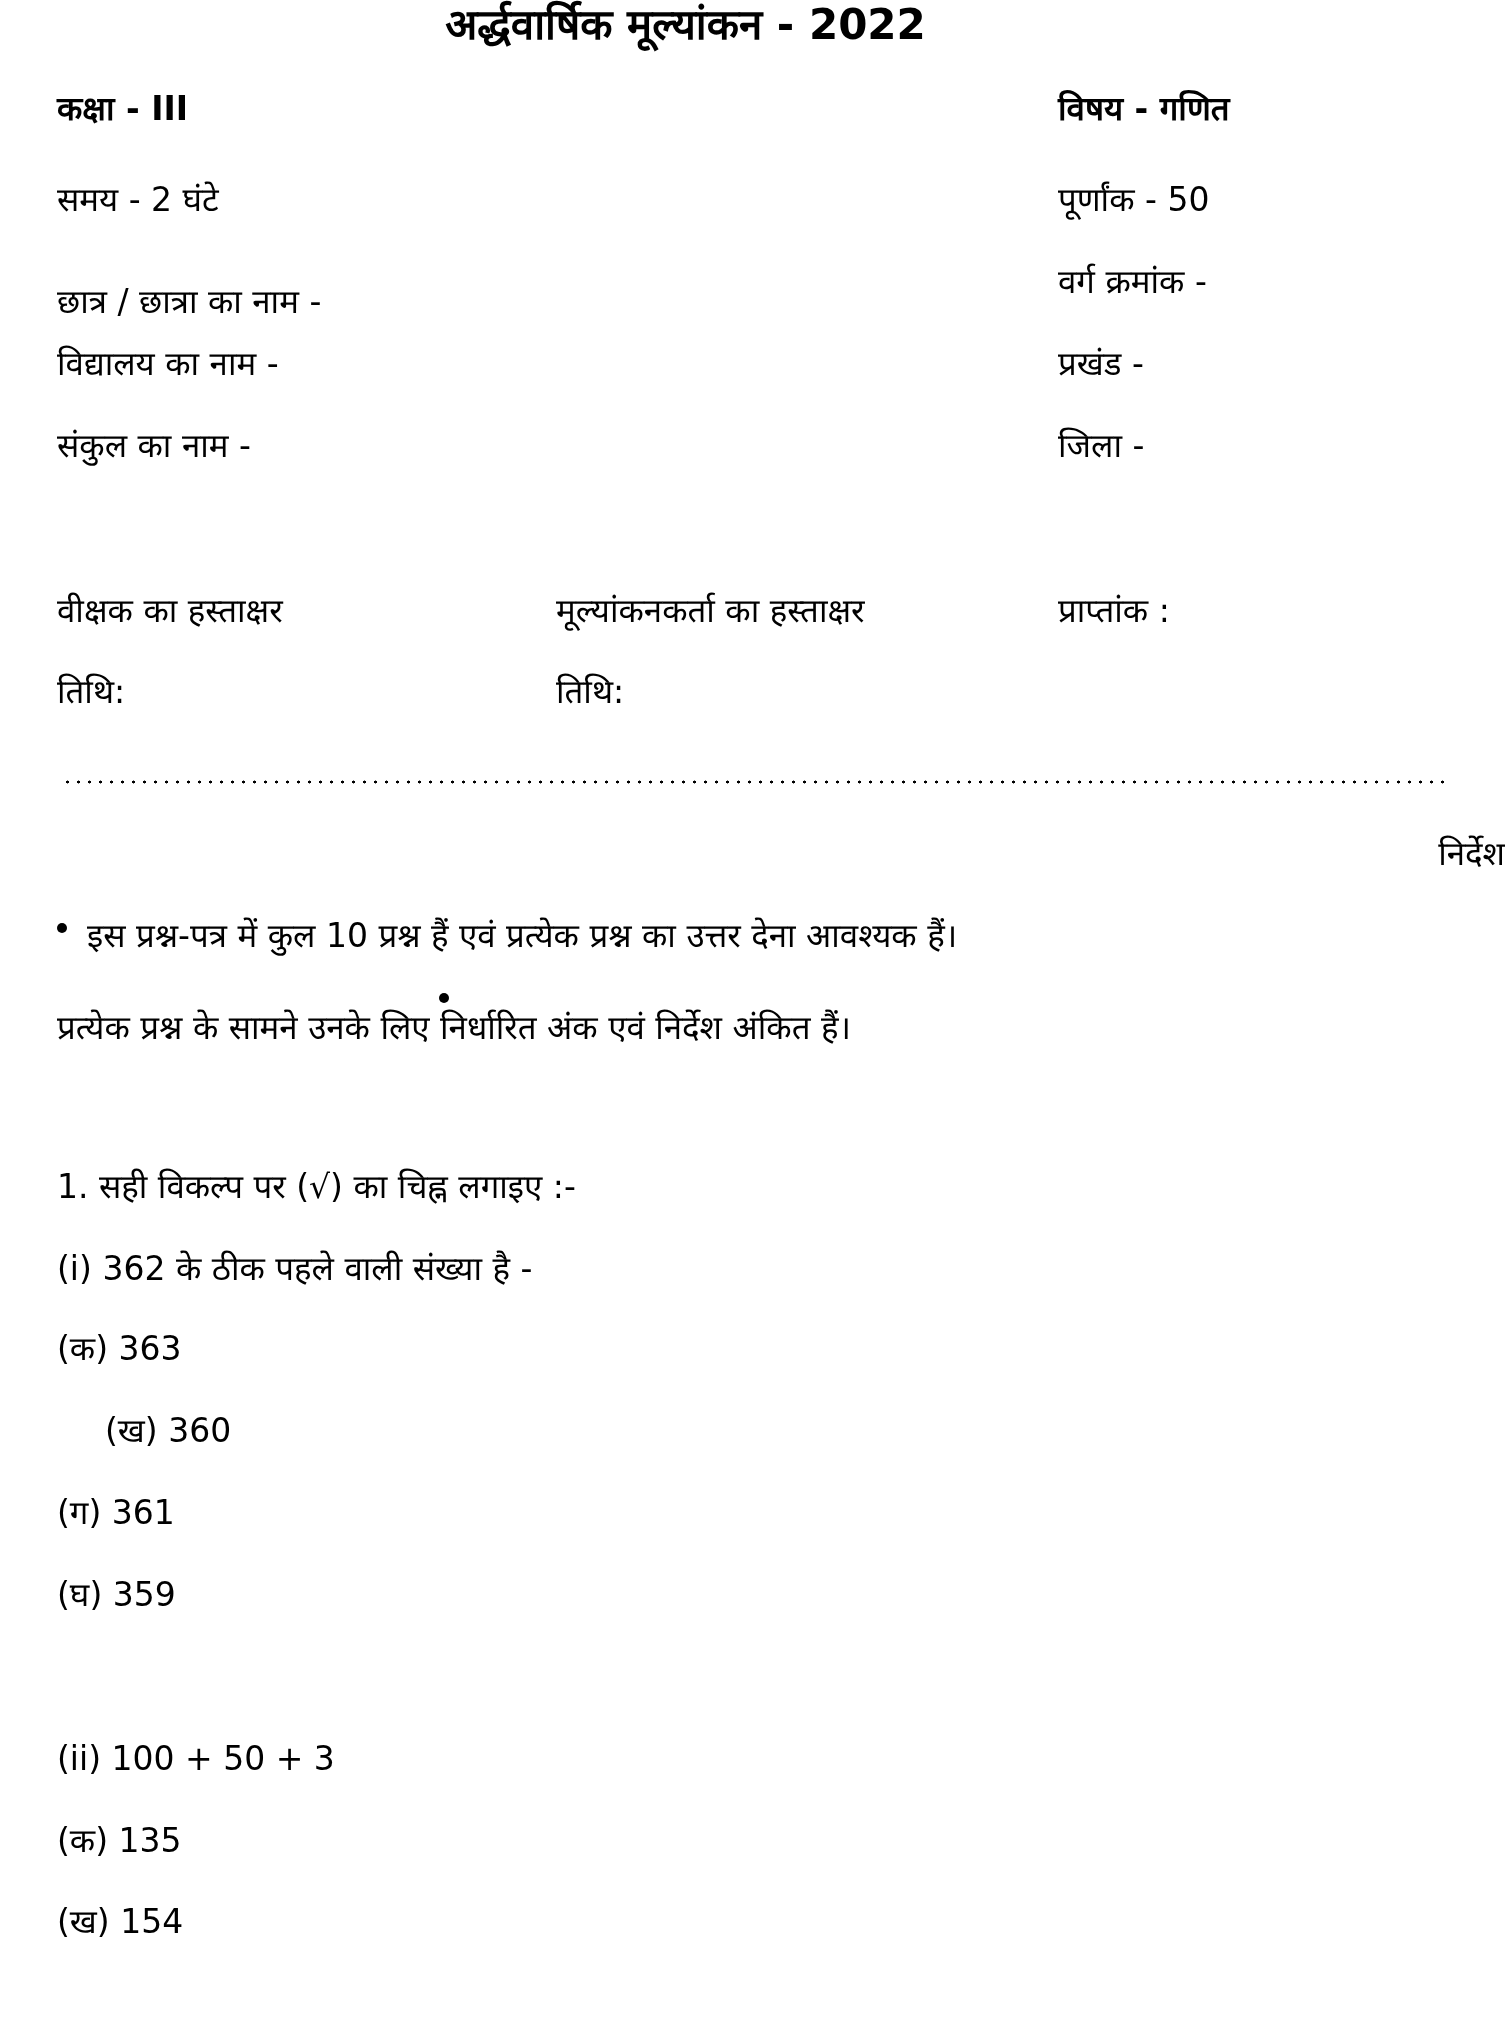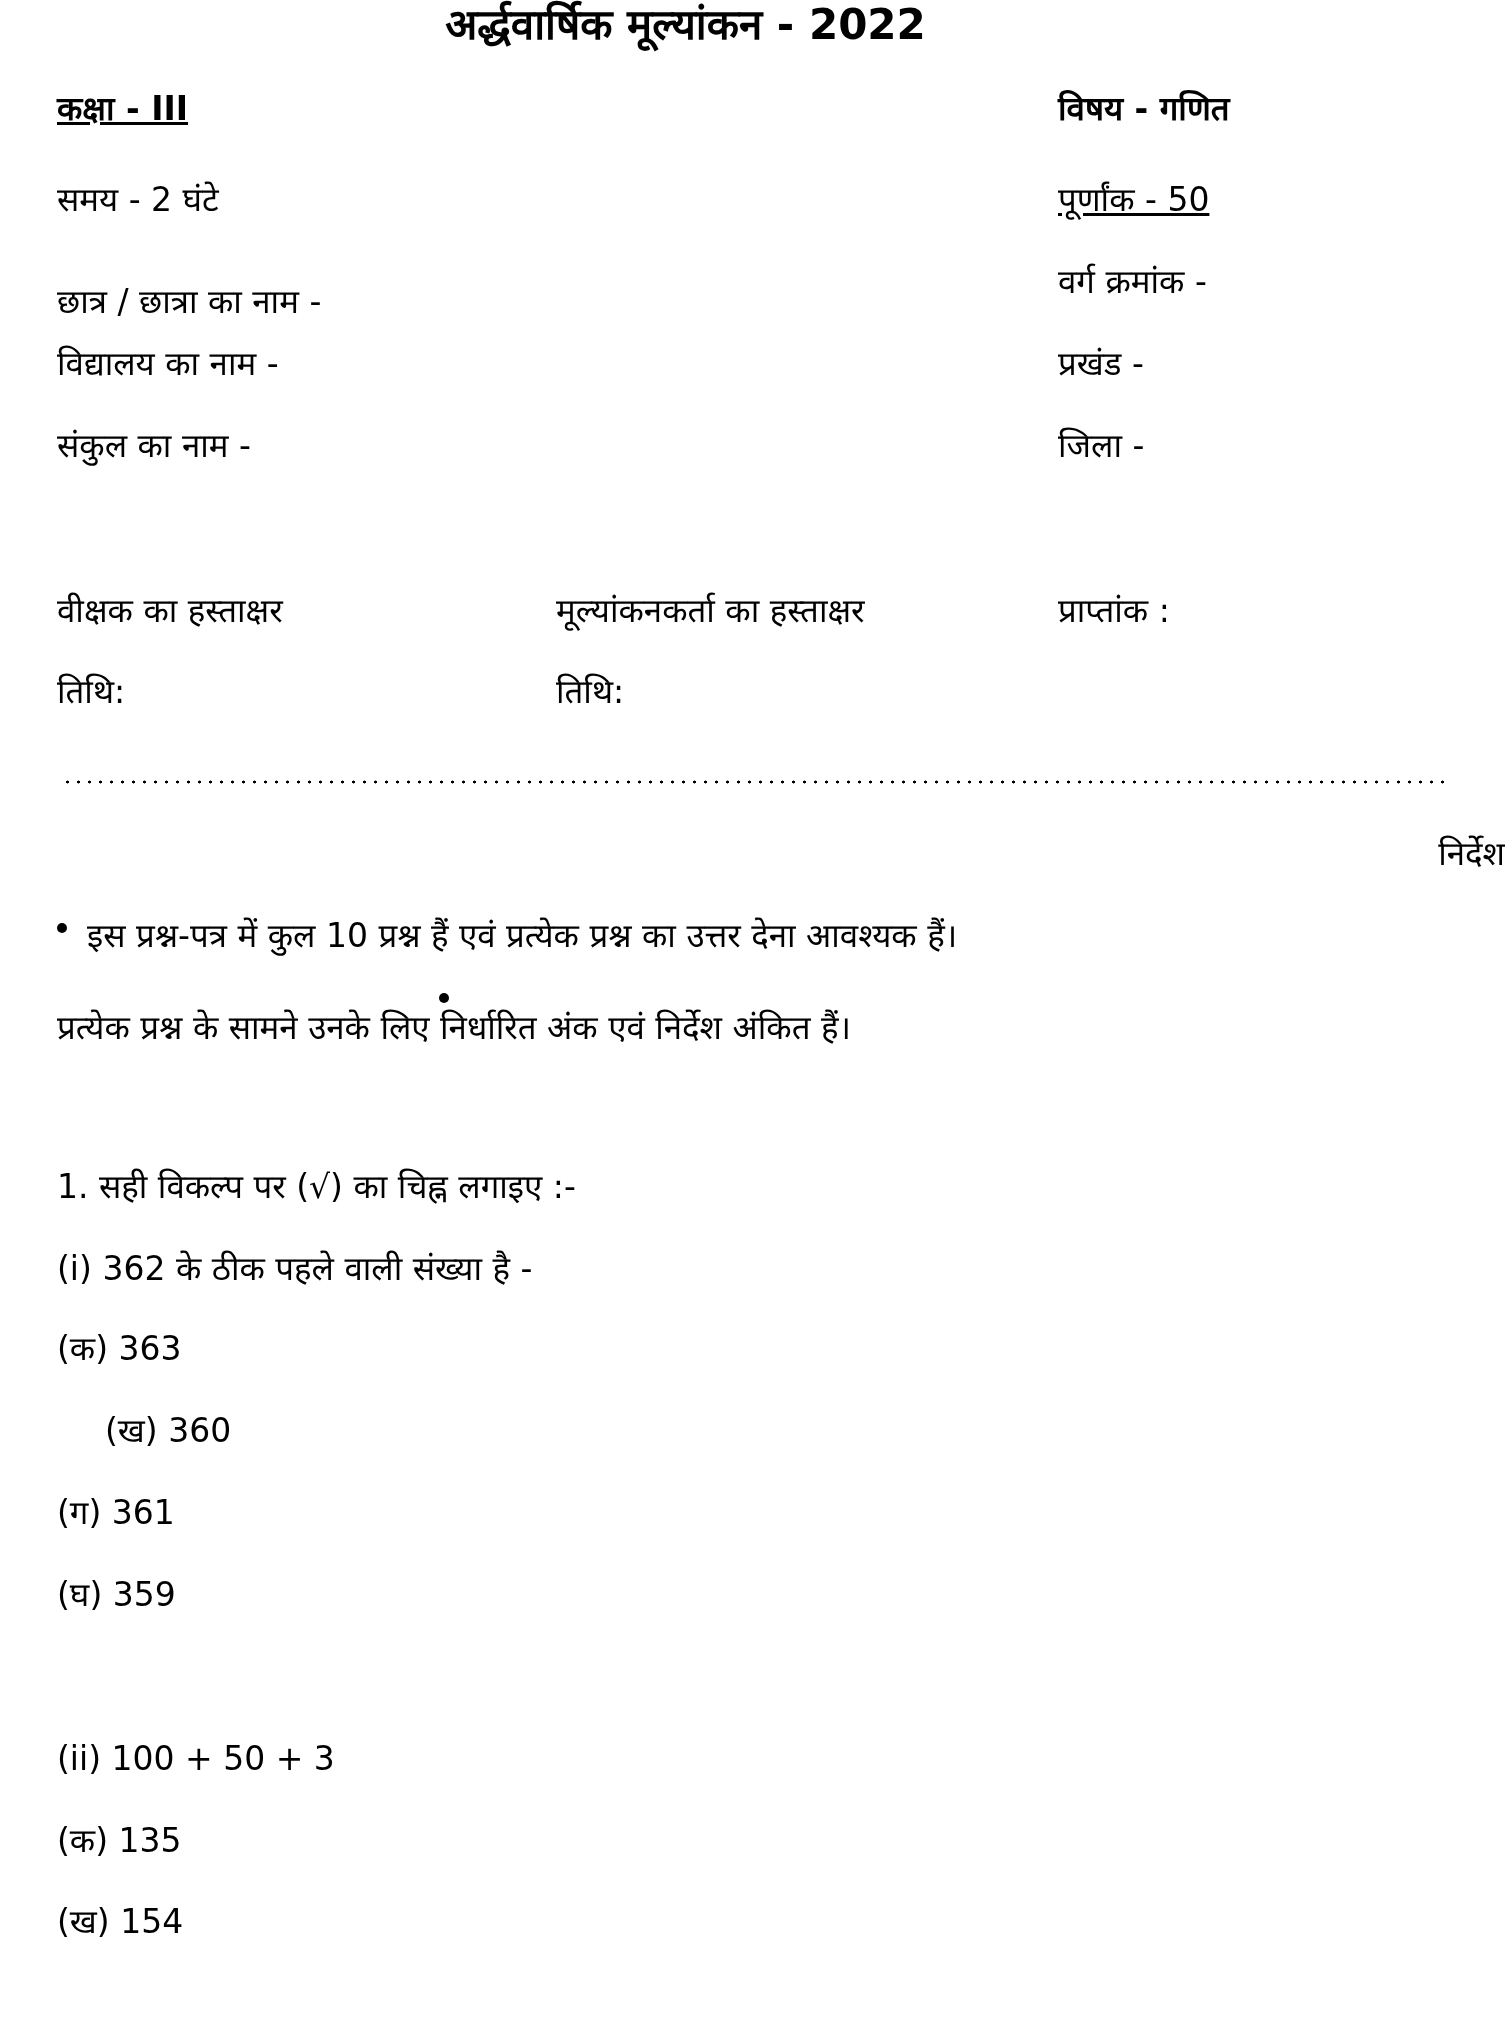--- a/index.html
+++ b/index.html
@@ -28,28 +28,28 @@
     .bullet {
       display: inline-block; width: 10px; height: 10px; border-radius: 50%;
       background: #000; margin-right: 20px; position: relative; top: -8px;
     }
   </style>
 </head>
 <body>
 
 <div class="abs title">अर्द्धवार्षिक मूल्यांकन - 2022</div>
 
-<div class="abs txt lcol bold" style="top:92px;text-decoration:underline;">कक्षा - III</div>
+<div class="abs txt lcol bold" style="top:92px;">कक्षा - III</div>
 <div class="abs txt lcol" style="top:183px;">समय - 2 घंटे</div>
 <div class="abs txt lcol" style="top:265px;margin-top:20px;">छात्र / छात्रा का नाम -</div>
 <div class="abs txt lcol" style="top:347px;">विद्यालय का नाम -</div>
 <div class="abs txt lcol" style="top:429px;">संकुल का नाम -</div>
 
 <div class="abs txt rcol bold" style="top:92px;">विषय - गणित</div>
-<div class="abs txt rcol" style="top:183px;text-decoration:underline;">पूर्णांक - 50</div>
+<div class="abs txt rcol" style="top:183px;">पूर्णांक - 50</div>
 <div class="abs txt rcol" style="top:265px;">वर्ग क्रमांक -</div>
 <div class="abs txt rcol" style="top:347px;">प्रखंड -</div>
 <div class="abs txt rcol" style="top:429px;">जिला -</div>
 
 <div class="abs txt lcol" style="top:594px;">वीक्षक का हस्ताक्षर</div>
 <div class="abs txt lcol" style="top:675px;">तिथि:</div>
 <div class="abs txt mcol" style="top:594px;">मूल्यांकनकर्ता का हस्ताक्षर</div>
 <div class="abs txt mcol" style="top:675px;">तिथि:</div>
 <div class="abs txt rcol" style="top:594px;">प्राप्तांक :</div>
 

